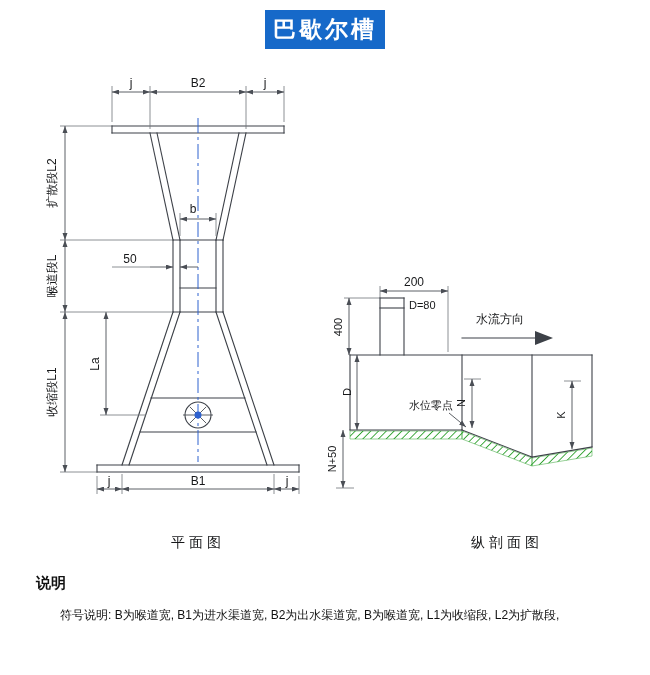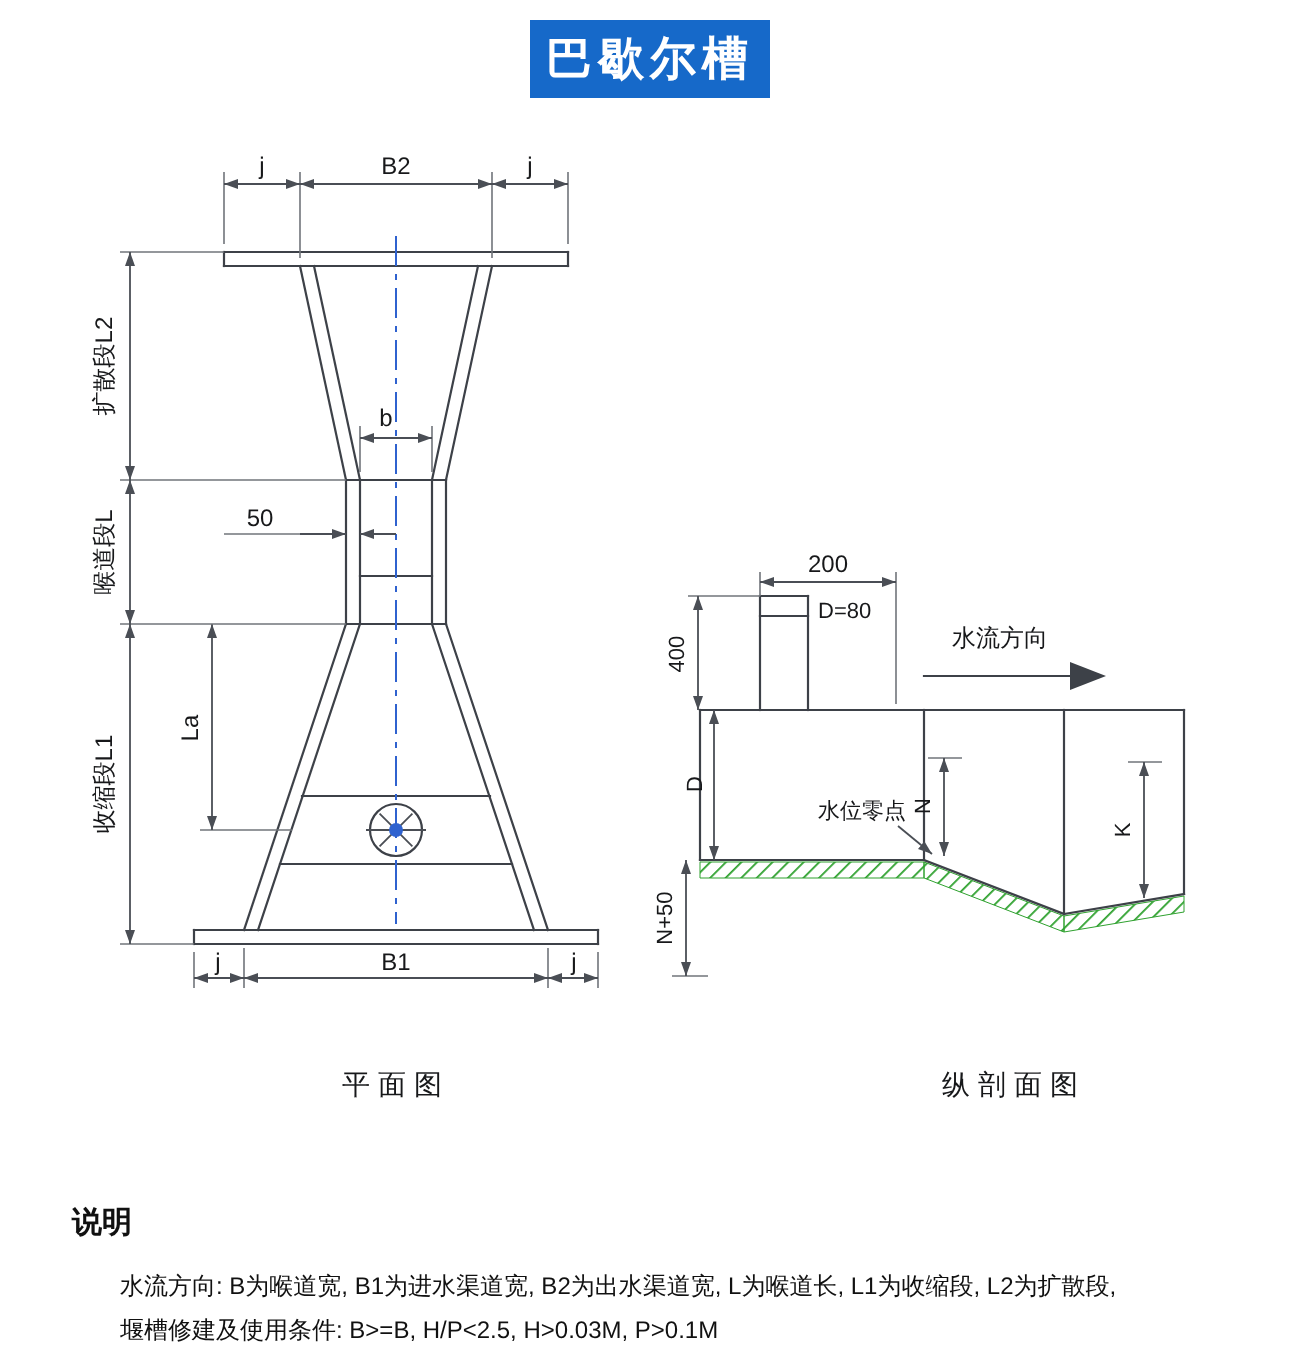--- a/index.html
+++ b/index.html
@@ -20,21 +20,21 @@
   .thin{stroke:#70747a;stroke-width:.8;fill:none;}
   .cl{stroke:var(--centerline,#2f62cf);stroke-width:1;fill:none;stroke-dasharray:15 4 3 4;}
   .mk{fill:#4a4e55;}
   .aw{fill:var(--line,#3d4148);}
   .hl{stroke:var(--hatch,#2ea12e);}
   .hp{fill:url(#hat);stroke:var(--hatch,#2ea12e);stroke-width:.5;}
   .bluedot{fill:var(--centerline,#2f62cf);}
   text{fill:#17181a;font-size:12px;font-family:inherit;}
   .cap{font-size:14px;letter-spacing:4px;}
   .small{font-size:11px;}
-  .notes{position:absolute;left:36px;top:574px;width:596px;color:#111;margin-top:28px;}
+  .notes{position:absolute;left:36px;top:574px;width:596px;color:#111;}
   .notes-heading{font-size:15px;font-weight:bold;margin-bottom:12px;}
   .note-line{font-size:12px;margin-left:24px;line-height:21.5px;white-space:nowrap;}
 </style>
 </head>
 <body>
 
 <div class="title">巴歇尔槽</div>
 
 <svg width="650" height="675" viewBox="0 0 650 675">
   <defs>
@@ -229,15 +229,14 @@
       <line class="dim" x1="343" y1="430" x2="343" y2="488" marker-start="url(#as)" marker-end="url(#ae)"></line>
       <text x="336" y="459" text-anchor="middle" transform="rotate(-90 336 459)" class="small">N+50</text>
     </g>
 
     <text x="507" y="547" text-anchor="middle" class="cap">纵剖面图</text>
   </g>
 </svg>
 
 <div class="notes">
   <div class="notes-heading">说明</div>
-  <div class="note-line">水流方向: B为喉道宽, B1为进水渠道宽, B2为出水渠道宽, L为喉道长, L1为收缩段, L2为扩散段,</div>
-  <div class="note-line">堰槽修建及使用条件: B&gt;=B, H/P&lt;2.5, H&gt;0.03M, P&gt;0.1M</div>
+  <div class="note-line">符号说明: B为喉道宽, B1为进水渠道宽, B2为出水渠道宽, B为喉道宽, L1为收缩段, L2为扩散段,</div>
 </div>
 
 </body></html>

